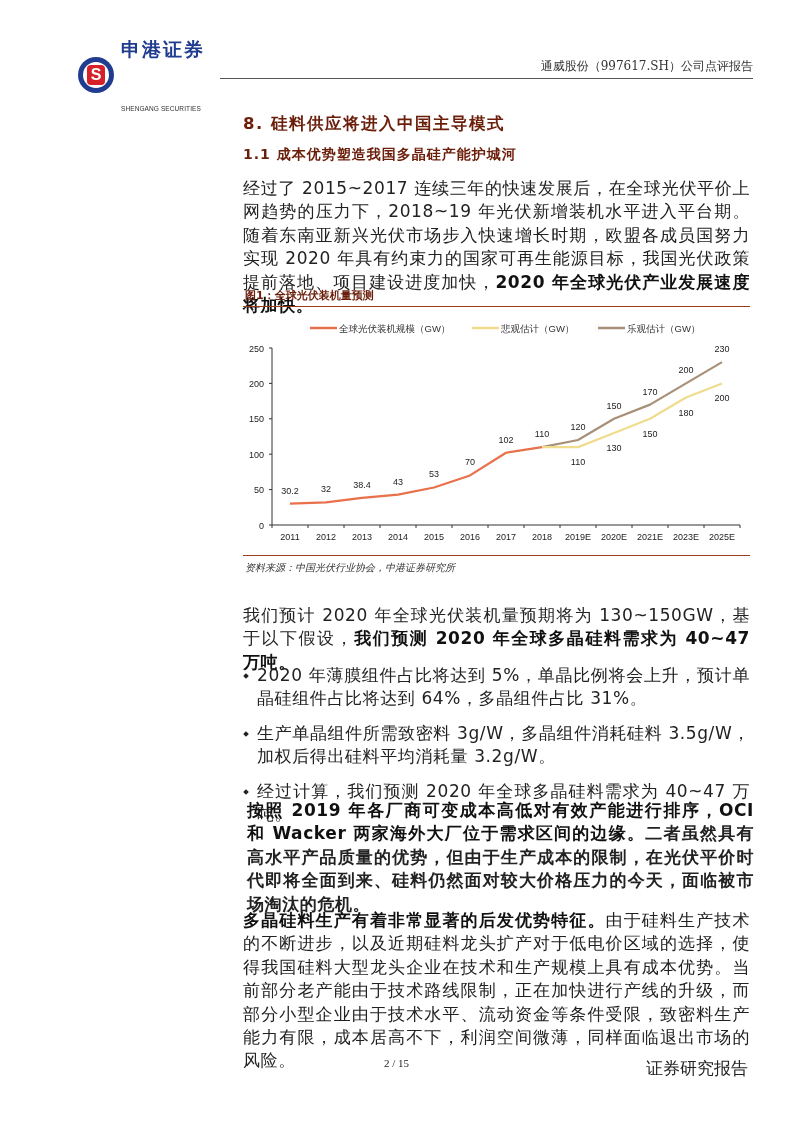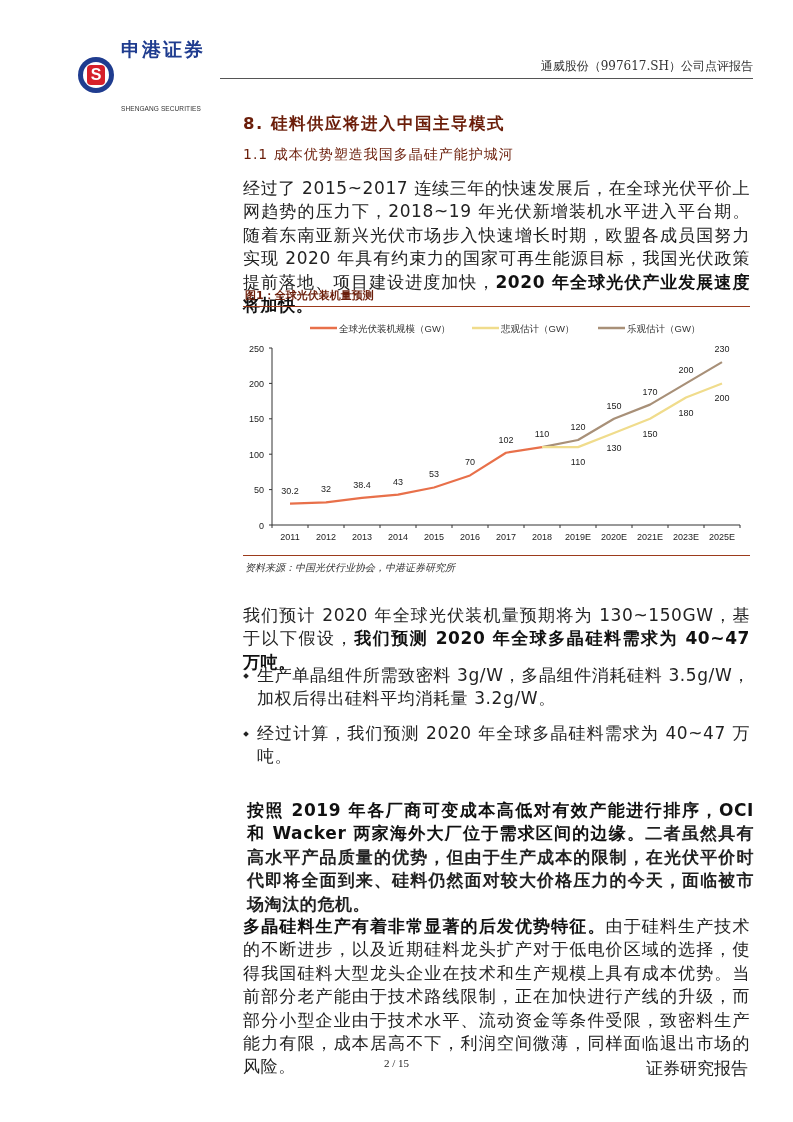--- a/index.html
+++ b/index.html
@@ -11,41 +11,41 @@
   .logo-mark .inner { width: 26px; height: 26px; border-radius: 50%; background: #fff; display: flex; align-items: center; justify-content: center; }
   .logo-mark .s { width: 18px; height: 20px; background: #d6202a; border-radius: 4px; color: #fff; font-weight: bold; font-size: 16px; line-height: 20px; text-align: center; font-family: "Liberation Sans", sans-serif; }
   .logo-text { margin-left: 7px; display: flex; flex-direction: column; gap: 44px; }
   .logo-cn { font-size: 19px; font-weight: bold; color: #1f3c8f; letter-spacing: 2px; line-height: 22px; }
   .logo-en { font-size: 6.5px; color: #333; letter-spacing: 0.1px; font-family: "Liberation Sans", sans-serif; margin-top: 1px; }
 
   .header-title { position: absolute; right: 40px; top: 58px; font-size: 12px; color: #333; font-family: "DejaVu Serif", serif; }
   .header-rule { position: absolute; left: 220px; right: 40px; top: 78px; border-top: 1.3px solid #555; }
 
   .h1 { position: absolute; left: 243px; top: 113px; font-size: 16.5px; font-weight: bold; color: #6b1e0a; letter-spacing: 1.5px; }
-  .h2 { position: absolute; left: 243px; top: 146px; font-size: 14px; font-weight: normal; color: #6b1e0a; letter-spacing: 1px; }
+  .h2 { position: absolute; left: 243px; top: 146px; font-size: 14px; font-weight: bold; color: #6b1e0a; letter-spacing: 1px; }
 
   .para { font-size: 17px; line-height: 23.4px; color: #222; text-align: justify; letter-spacing: 0.6px; }
   .para b { color: #111; }
 
   .p1 { position: absolute; left: 243px; top: 177px; width: 507px; }
 
   .fig-title { position: absolute; left: 245px; top: 288px; font-size: 11px; font-weight: bold; color: #6b1e0a; }
   .fig-rule-top { position: absolute; left: 243px; width: 507px; top: 306px; border-top: 1.3px solid #9c3b1c; }
   .fig-rule-bottom { position: absolute; left: 243px; width: 507px; top: 555px; border-top: 1.3px solid #9c3b1c; }
   .fig-source { position: absolute; left: 245px; top: 561px; font-size: 10px; font-style: italic; color: #333; }
 
   .chart { position: absolute; left: 240px; top: 312px; width: 510px; height: 240px; }
   .chart svg text { font-family: "Liberation Sans", sans-serif; }
 
   .p2 { position: absolute; left: 243px; top: 604px; width: 507px; }
   .bullets { position: absolute; left: 243px; top: 664px; width: 507px; }
   .bullet { position: relative; padding-left: 14px; margin-bottom: 11px; }
   .bullet .dot { position: absolute; left: 1px; top: 10px; width: 4px; height: 4px; background: #222; transform: rotate(45deg); }
   .p3 { position: absolute; left: 247px; top: 799px; width: 507px; font-weight: bold; }
-  .p4 { position: absolute; left: 243px; top: 909px; width: 507px; margin-top: 6px; }
+  .p4 { position: absolute; left: 243px; top: 909px; width: 507px; }
 
   .page-num { position: absolute; left: 384px; top: 1057px; font-size: 11px; color: #222; font-family: Liberation Serif, serif; }
   .footer-label { position: absolute; right: 45px; top: 1057px; font-size: 17px; color: #222; font-family: "DejaVu Serif", serif; }
 </style>
 </head>
 <body>
 
 <div class="logo">
   <div class="logo-mark">
     <div class="inner">
@@ -140,20 +140,21 @@
       <text x="482" y="89.4" font-size="9" fill="#222" text-anchor="middle">200</text>
     </svg>
 </div>
 
 <div class="fig-rule-bottom"></div>
 <div class="fig-source">资料来源：中国光伏行业协会，中港证券研究所</div>
 
 <p class="para p2"><span>我们预计 2020 年全球光伏装机量预期将为 130~150GW，基于以下假设，</span><b>我们预测 2020 年全球多晶硅料需求为 40~47 万吨。</b></p>
 
 <div class="bullets">
+  <div class="bullet para"><span class="dot"></span><span>2020 年薄膜组件占比将达到 5%，单晶比例将会上升，预计单晶硅组件占比将达到 64%，多晶组件占比 31%。</span></div>
   <div class="bullet para"><span class="dot"></span><span>生产单晶组件所需致密料 3g/W，多晶组件消耗硅料 3.5g/W，加权后得出硅料平均消耗量 3.2g/W。</span></div>
   <div class="bullet para"><span class="dot"></span><span>经过计算，我们预测 2020 年全球多晶硅料需求为 40~47 万吨。</span></div>
 </div>
 
 <p class="para p3"><b>按照 2019 年各厂商可变成本高低对有效产能进行排序，OCI 和 Wacker 两家海外大厂位于需求区间的边缘。</b><span>二者虽然具有高水平产品质量的优势，但由于生产成本的限制，在光伏平价时代即将全面到来、硅料仍然面对较大价格压力的今天，面临被市场淘汰的危机。</span></p>
 
 <p class="para p4"><b>多晶硅料生产有着非常显著的后发优势特征。</b><span>由于硅料生产技术的不断进步，以及近期硅料龙头扩产对于低电价区域的选择，使得我国硅料大型龙头企业在技术和生产规模上具有成本优势。当前部分老产能由于技术路线限制，正在加快进行产线的升级，而部分小型企业由于技术水平、流动资金等条件受限，致密料生产能力有限，成本居高不下，利润空间微薄，同样面临退出市场的风险。</span></p>
 
 <div class="page-num">2 / 15</div>
 <div class="footer-label">证券研究报告</div>

